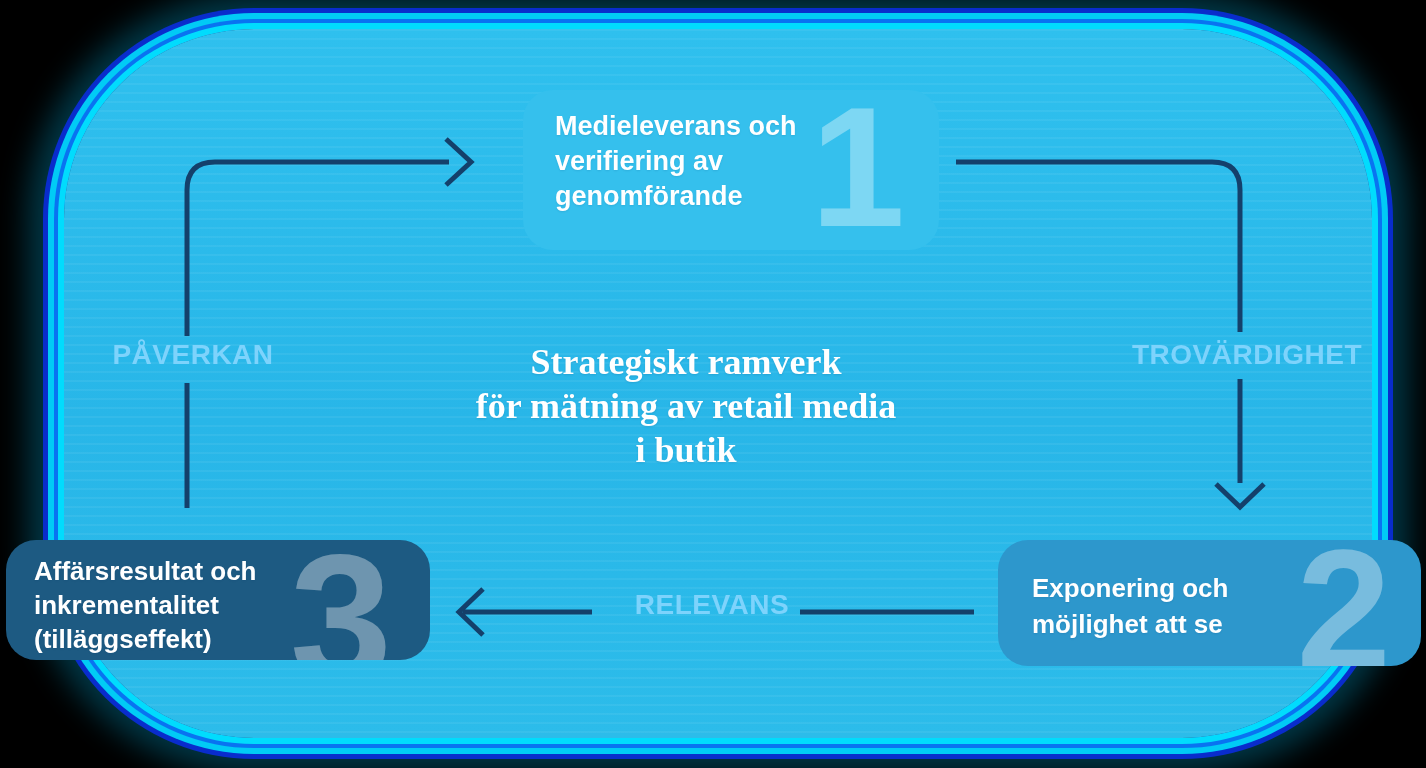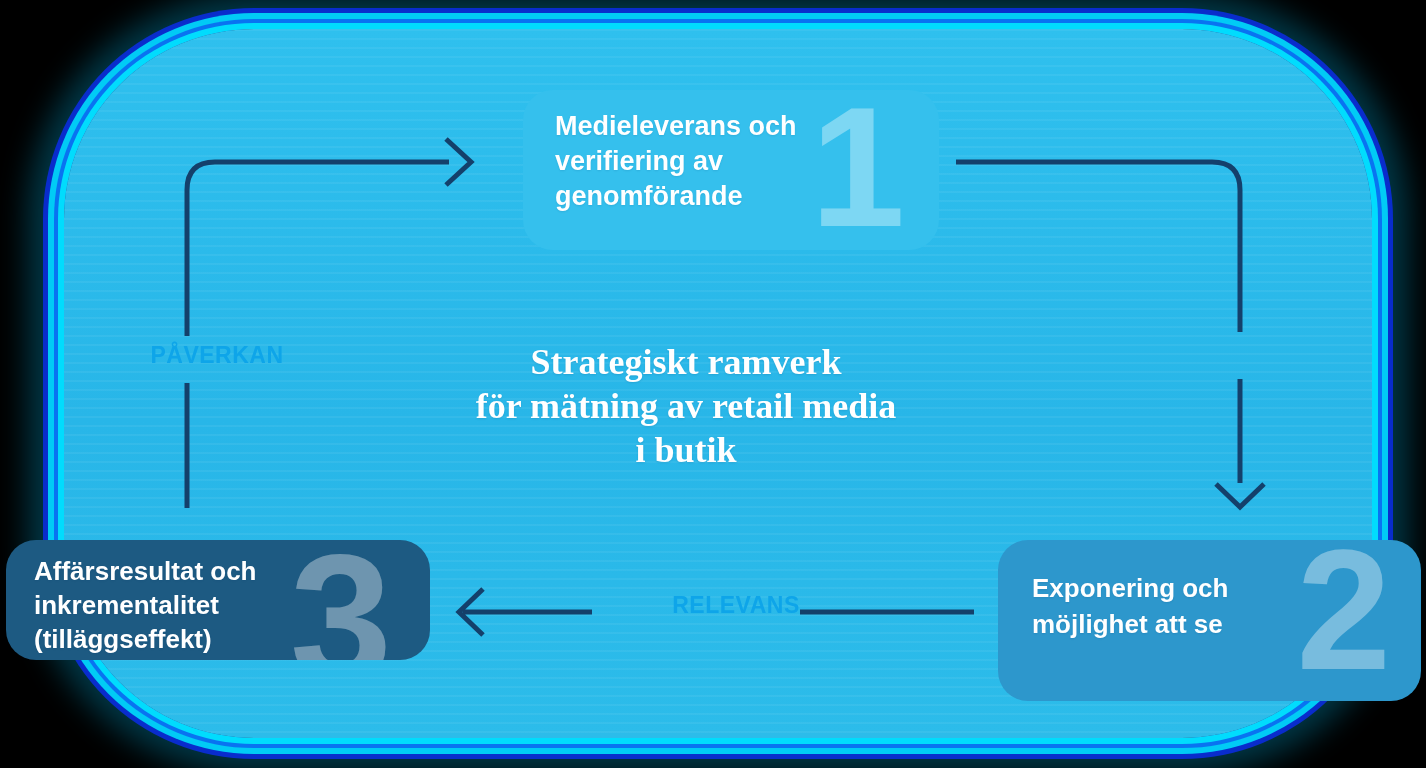--- a/index.html
+++ b/index.html
@@ -19,22 +19,22 @@
     box-shadow:
       0 0 0 6px  rgba(0,238,255,0.85),
       0 0 0 10px rgba(10,100,240,0.85),
       0 0 0 16px rgba(0,242,255,0.80),
       0 0 0 21px rgba(11,44,240,0.80),
       0 0 30px 36px rgba(0,200,255,0.28);
   }
   .arrows { position:absolute; left:0; top:0; }
   .edge-label {
     position:absolute; transform:translateX(-50%);
-    color:#0ea5e9; font-weight:bold; font-size:23px; line-height:28px;
-    letter-spacing:0.5px; white-space:nowrap;margin-left:24px;
+    color:#7dd3fc; font-weight:bold; font-size:28px; line-height:28px;
+    letter-spacing:0.5px; white-space:nowrap;
   }
   .title {
     position:absolute; left:686px; top:340px; transform:translateX(-50%);
     color:#ffffff; font-weight:bold; font-size:36px; line-height:44px;
     text-align:center; white-space:pre-line;
     text-shadow:0 1px 2px rgba(0,60,110,0.15);
     font-family:Liberation Serif, serif;
   }
   .node { position:absolute; border-radius:30px; overflow:hidden; }
   .node .label {
@@ -42,21 +42,21 @@
     text-shadow:0 1px 2px rgba(0,60,110,0.12);
   }
   .node .num {
     position:absolute; font-weight:bold; line-height:1;
     color:rgba(255,255,255,0.36);
   }
   .node1 { left:523px; top:90px;  width:416px; height:160px; background:#35c0ed; }
   .node1 .label { left:32px; top:19px; font-size:27px; line-height:35px; }
   .node1 .num   { right:34px; top:-8px; font-size:170px; }
 
-  .node2 { left:998px; top:540px; width:423px; height:161px; background:#2d97cc; }
+  .node2 { left:998px; top:540px; width:423px; height:126px; background:#2d97cc; }
   .node2 .label { left:34px; top:30px; font-size:26px; line-height:36px; }
   .node2 .num   { right:30px; top:-15px; font-size:170px; }
 
   .node3 { left:6px; top:540px; width:424px; height:120px; background:#1d5a82; }
   .node3 .label { left:28px; top:14px; font-size:26px; line-height:34px; }
   .node3 .num   { right:38px; top:-14px; font-size:184px; }
 </style>
 </head>
 <body>
 
@@ -69,20 +69,21 @@
     <path d="M956 162 H1212 Q1240 162 1240 190 V332 M1240 379 V483 M1216 484 L1240 507 L1264 484"></path>
     <path d="M592 612 H463 M483 589 L459 612 L483 635 M800 612 H974"></path>
   </svg>
 
   <div class="title">Strategiskt ramverk
 för mätning av retail media
 i butik</div>
 
   <div class="edge-label" style="left:193px; top:341px;">PÅVERKAN</div>
 
+  <div class="edge-label" style="left:1247px; top:341px;">TROVÄRDIGHET</div>
 
   <div class="edge-label" style="left:712px; top:591px;">RELEVANS</div>
 
   <div class="node node1">
     <div class="label">Medieleverans och
 verifiering av
 genomförande</div>
     <div class="num">1</div>
   </div>
 

